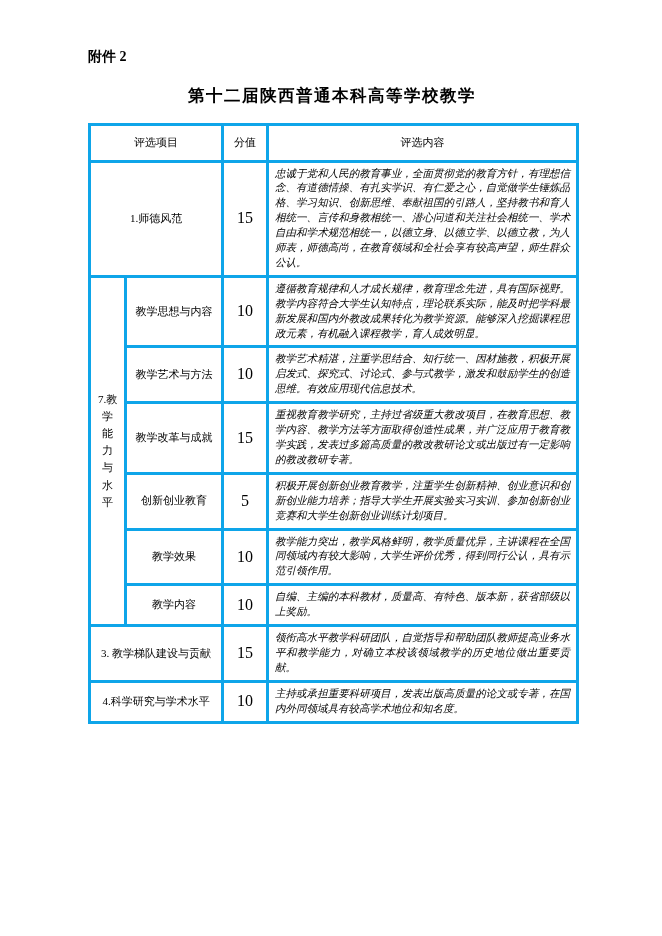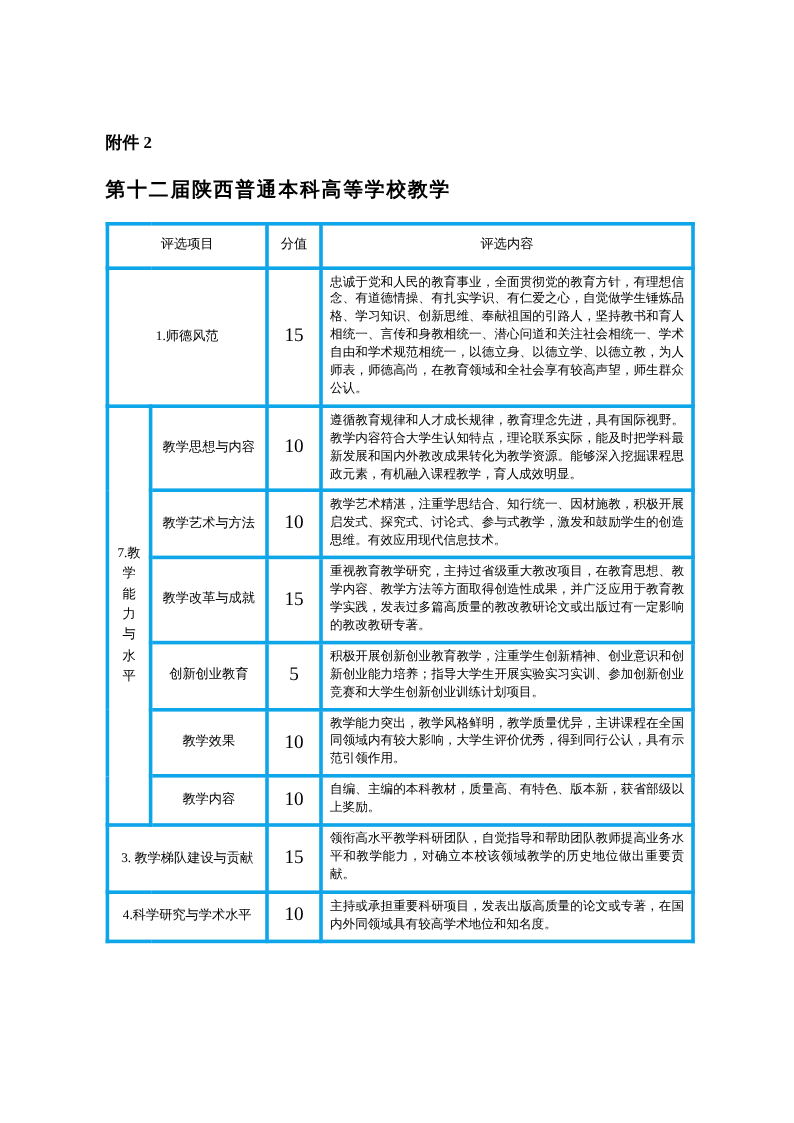--- a/index.html
+++ b/index.html
@@ -11,29 +11,29 @@
     width: 662px;
     height: 936px;
     font-family: "Liberation Serif", "DejaVu Serif", serif;
     color: #000;
     overflow: hidden;
   }
   .page {
     box-sizing: border-box;
     width: 662px;
     height: 728px;
-    padding: 110px 86px 0 88px;
+    padding: 48px 86px 0 88px;
   }
   .attachment-label {
     font-size: 14px;
     font-weight: bold;
     margin: 0 0 22px 0;
   }
   .doc-title {
-    text-align: left;
+    text-align: center;
     font-weight: bold;
     font-size: 16.5px;
     letter-spacing: 1.5px;
     margin: 0 0 18px 0;
     line-height: 1;
   }
   .doc-title.second {
     margin-bottom: 18px;
   }
   table.criteria {
@@ -75,20 +75,21 @@
     line-height: 1.55;
     word-break: break-all;
   }
   td.score {
     text-align: center;
     font-size: 16px;
   }
   td.content {
     text-align: justify;
     padding: 5px 7px;
+    font-style: italic;
   }
 </style>
 </head>
 <body>
 
 <div class="page">
 
   <p class="attachment-label">附件 2</p>
 
   <h1 class="doc-title">第十二届陕西普通本科高等学校教学</h1>

